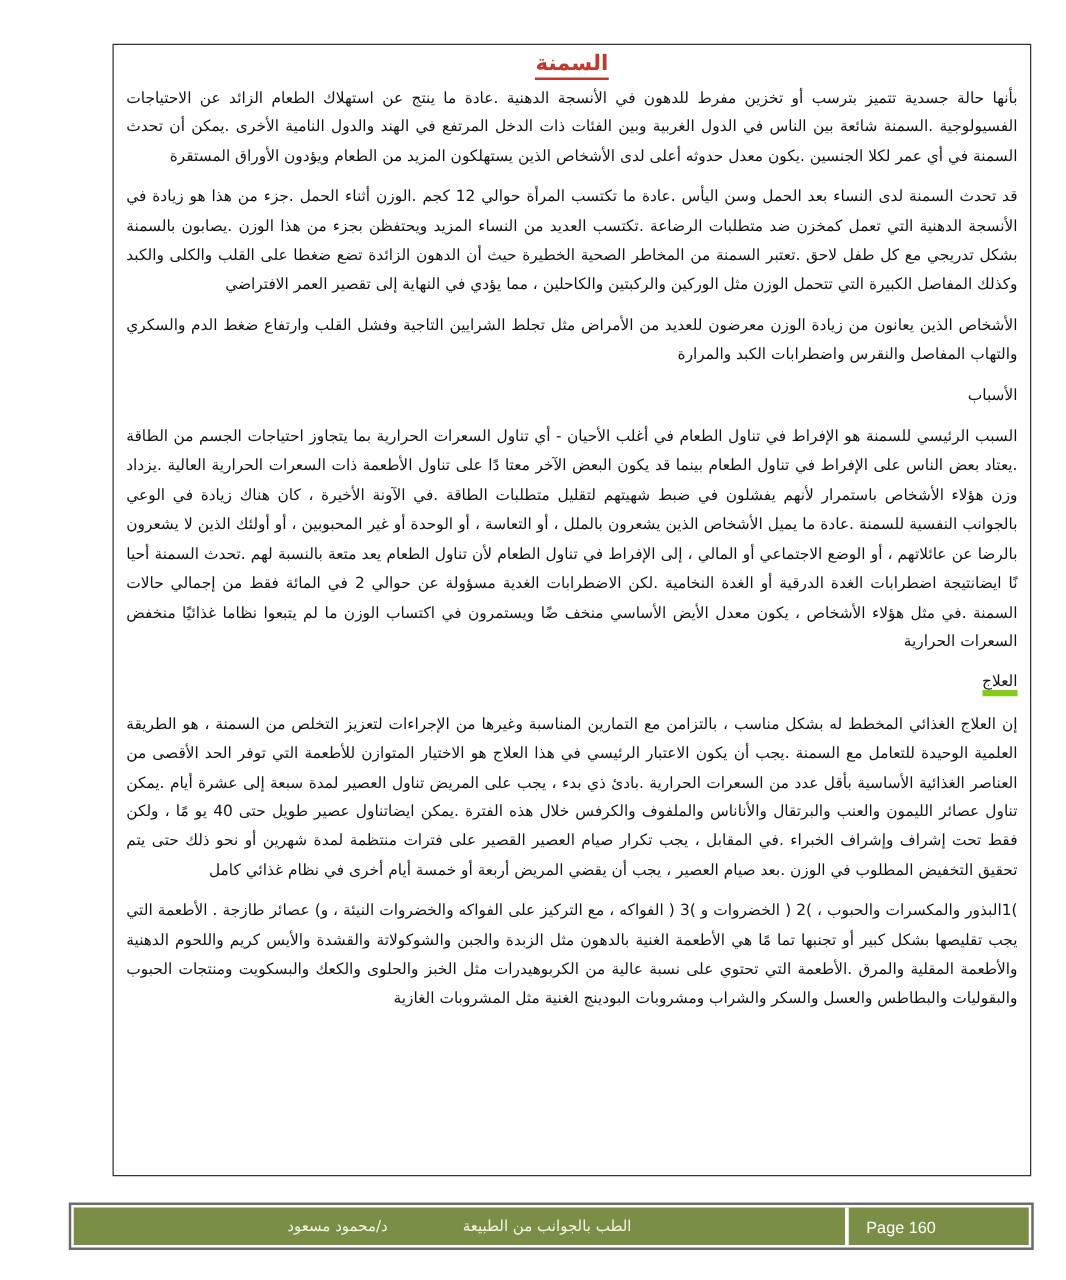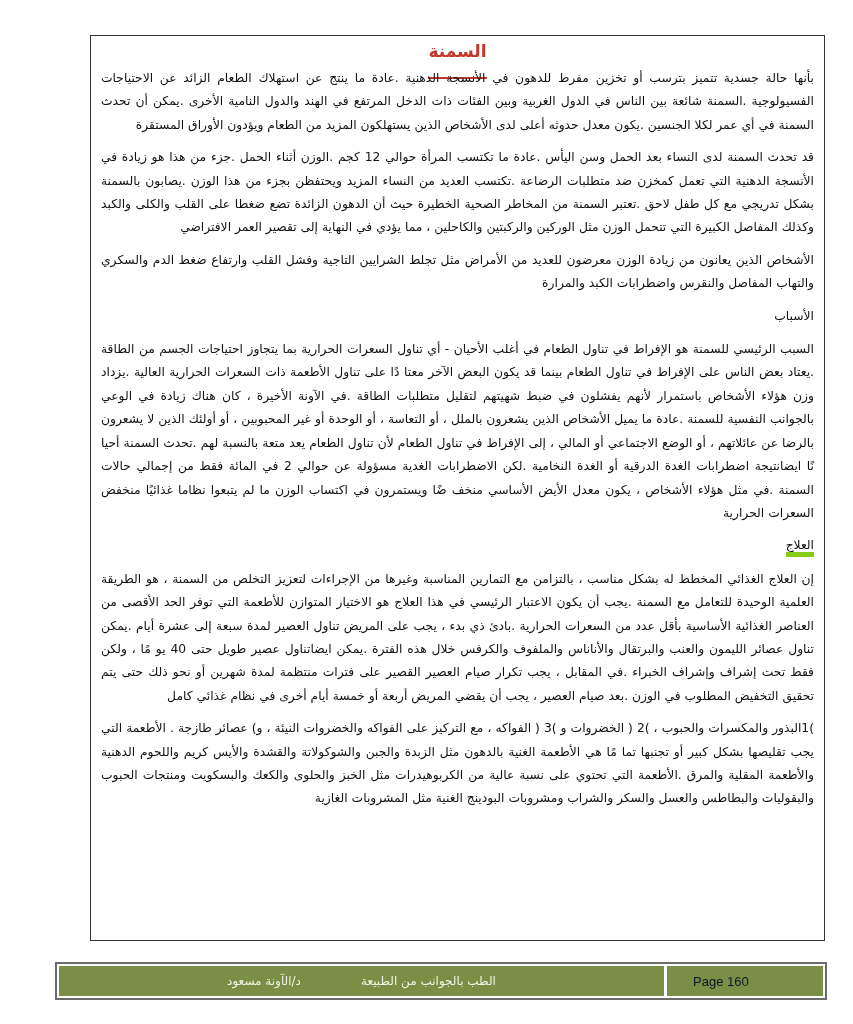--- a/index.html
+++ b/index.html
@@ -1,28 +1,28 @@
 <!DOCTYPE html>
 <html><head>
 <meta charset="utf-8">
 <style>
   html,body{margin:0;padding:0;background:#fff;}
   body{width:853px;height:1024px;position:relative;overflow:hidden;font-family:"DejaVu Sans",sans-serif;}
   .page-frame{position:absolute;left:90px;top:35px;width:735px;height:906px;border:1px solid #333;box-sizing:border-box;}
   .content{position:absolute;left:10px;right:10px;top:0;direction:rtl;text-align:justify;color:#111;font-size:12.3px;line-height:23.4px;}
   .title{text-align:center;color:#c0392b;font-weight:bold;font-size:17px;line-height:24px;margin-top:3px;margin-bottom:4px;}
-  .title span{border-bottom:2px solid #c0392b;padding-bottom:16px;}
+  .title span{border-bottom:2px solid #c0392b;padding-bottom:1px;}
   p{margin:0 0 9px 0;text-align-last:right;}
   .heading{font-weight:normal;margin:0 0 10px 0;}
   .heading.u span{border-bottom:5px solid #84cc16;}
   .footer{position:absolute;left:55px;top:962px;width:772px;height:38px;border:2px solid #6b6b6b;box-sizing:border-box;background:#fff;padding:2px;}
   .footer-inner{position:relative;width:100%;height:100%;background:#7a8f45;display:flex;}
   .footer-main{flex:1;display:flex;align-items:center;justify-content:center;direction:rtl;color:#f3f3e6;font-size:12px;letter-spacing:3px;gap:60px;}
   .footer-div{width:3px;background:#fff;}
-  .footer-page{width:130px;display:flex;align-items:center;padding-left:26px;color:#0f172a;font-family:"Liberation Sans",sans-serif;font-size:13px;}
+  .footer-page{width:130px;display:flex;align-items:center;padding-left:14px;color:#ffffff;font-family:"Liberation Sans",sans-serif;font-size:13px;}
 </style>
 </head>
 <body>
 
 <div class="page-frame">
   <div class="content">
     <div class="title"><span>السمنة</span></div>
     <p>بأنها حالة جسدية تتميز بترسب أو تخزين مفرط للدهون في الأنسجة الدهنية .عادة ما ينتج عن استهلاك الطعام الزائد عن الاحتياجات الفسيولوجية .السمنة شائعة بين الناس في الدول الغربية وبين الفئات ذات الدخل المرتفع في الهند والدول النامية الأخرى .يمكن أن تحدث السمنة في أي عمر لكلا الجنسين .يكون معدل حدوثه أعلى لدى الأشخاص الذين يستهلكون المزيد من الطعام ويؤدون الأوراق المستقرة</p>
     <p>قد تحدث السمنة لدى النساء بعد الحمل وسن اليأس .عادة ما تكتسب المرأة حوالي 12 كجم .الوزن أثناء الحمل .جزء من هذا هو زيادة في الأنسجة الدهنية التي تعمل كمخزن ضد متطلبات الرضاعة .تكتسب العديد من النساء المزيد ويحتفظن بجزء من هذا الوزن .يصابون بالسمنة بشكل تدريجي مع كل طفل لاحق .تعتبر السمنة من المخاطر الصحية الخطيرة حيث أن الدهون الزائدة تضع ضغطا على القلب والكلى والكبد وكذلك المفاصل الكبيرة التي تتحمل الوزن مثل الوركين والركبتين والكاحلين ، مما يؤدي في النهاية إلى تقصير العمر الافتراضي</p>
     <p>الأشخاص الذين يعانون من زيادة الوزن معرضون للعديد من الأمراض مثل تجلط الشرايين التاجية وفشل القلب وارتفاع ضغط الدم والسكري والتهاب المفاصل والنقرس واضطرابات الكبد والمرارة</p>
@@ -31,18 +31,18 @@
     <div class="heading u"><span>العلاج</span></div>
     <p>إن العلاج الغذائي المخطط له بشكل مناسب ، بالتزامن مع التمارين المناسبة وغيرها من الإجراءات لتعزيز التخلص من السمنة ، هو الطريقة العلمية الوحيدة للتعامل مع السمنة .يجب أن يكون الاعتبار الرئيسي في هذا العلاج هو الاختيار المتوازن للأطعمة التي توفر الحد الأقصى من العناصر الغذائية الأساسية بأقل عدد من السعرات الحرارية .بادئ ذي بدء ، يجب على المريض تناول العصير لمدة سبعة إلى عشرة أيام .يمكن تناول عصائر الليمون والعنب والبرتقال والأناناس والملفوف والكرفس خلال هذه الفترة .يمكن ايضاتناول عصير طويل حتى 40 يو مًا ، ولكن فقط تحت إشراف وإشراف الخبراء .في المقابل ، يجب تكرار صيام العصير القصير على فترات منتظمة لمدة شهرين أو نحو ذلك حتى يتم تحقيق التخفيض المطلوب في الوزن .بعد صيام العصير ، يجب أن يقضي المريض أربعة أو خمسة أيام أخرى في نظام غذائي كامل</p>
     <p>)1البذور والمكسرات والحبوب ، )2 ( الخضروات و )3 ( الفواكه ، مع التركيز على الفواكه والخضروات النيئة ، و) عصائر طازجة . الأطعمة التي يجب تقليصها بشكل كبير أو تجنبها تما مًا هي الأطعمة الغنية بالدهون مثل الزبدة والجبن والشوكولاتة والقشدة والأيس كريم واللحوم الدهنية والأطعمة المقلية والمرق .الأطعمة التي تحتوي على نسبة عالية من الكربوهيدرات مثل الخبز والحلوى والكعك والبسكويت ومنتجات الحبوب والبقوليات والبطاطس والعسل والسكر والشراب ومشروبات البودينج الغنية مثل المشروبات الغازية</p>
   </div>
 </div>
 
 <div class="footer">
   <div class="footer-inner">
     <div class="footer-main">
       <span>الطب بالجوانب من الطبيعة</span>
-      <span>د/الآونة مسعود</span>
+      <span>د/محمود مسعود</span>
     </div>
     <div class="footer-div"></div>
     <div class="footer-page">Page 160</div>
   </div>
 </div>
 
 </body></html>

